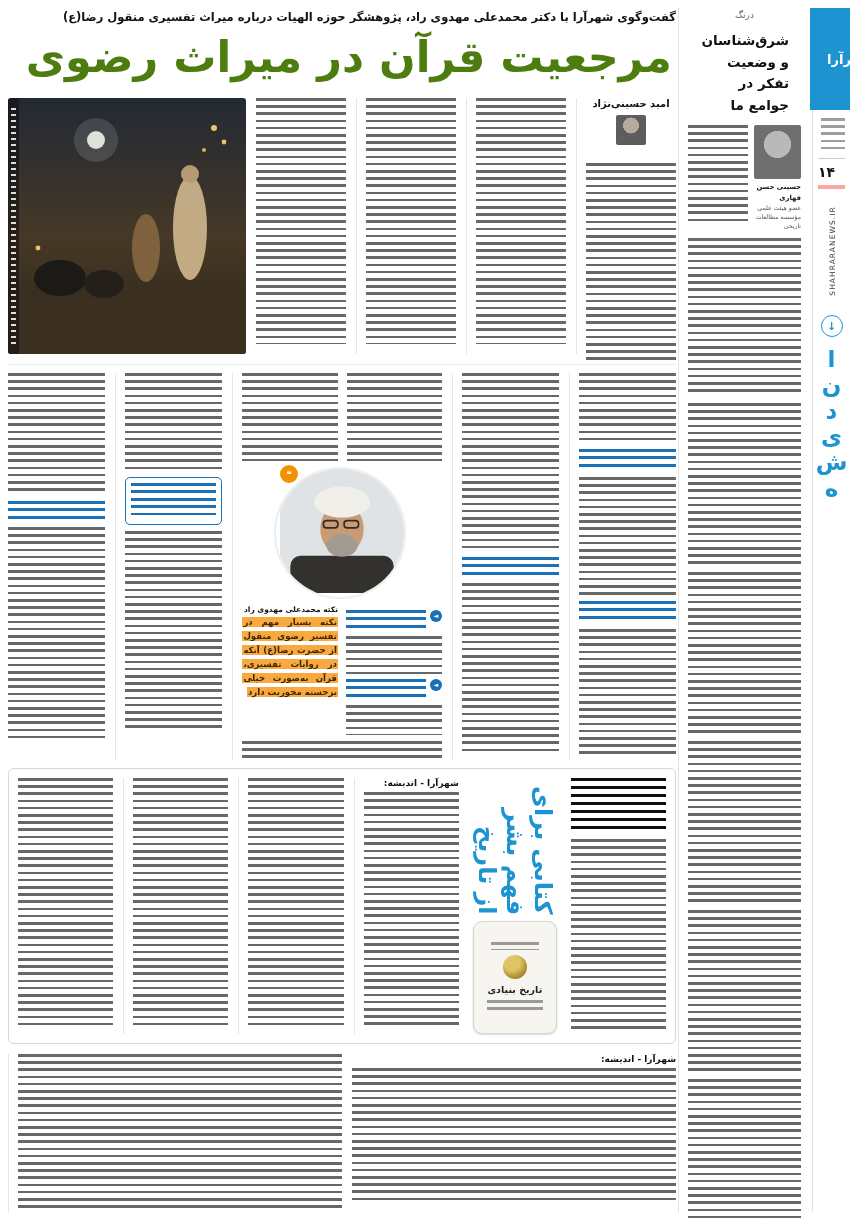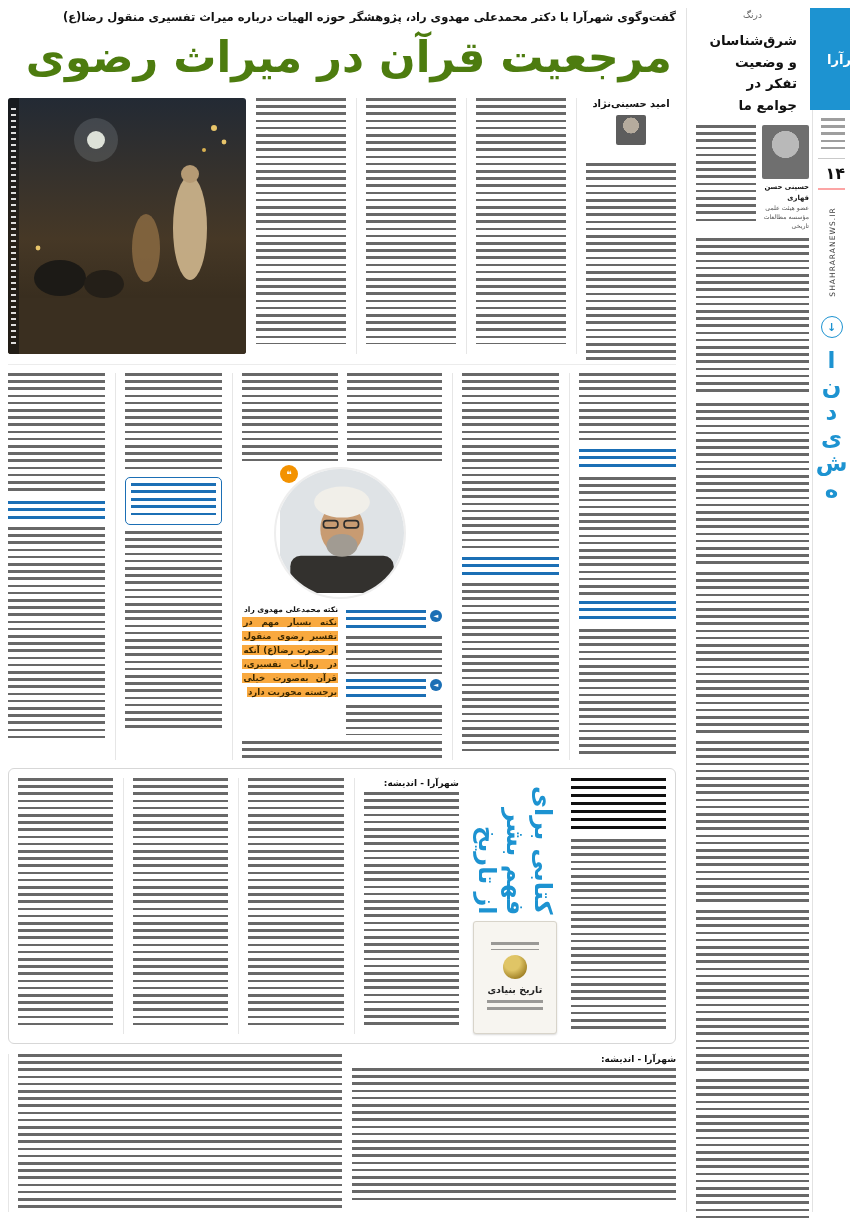--- a/index.html
+++ b/index.html
@@ -11,30 +11,30 @@
   .tx.light{opacity:.5;}
   .tx-bold{background:repeating-linear-gradient(to bottom,#101010 0,#101010 3.1px,transparent 3.1px,transparent 8px);}
   .tx-blue{background:repeating-linear-gradient(to bottom,#1b6fb5 0,#1b6fb5 2.8px,transparent 2.8px,transparent 7.4px);}
   .vtx{background:repeating-linear-gradient(to bottom,rgba(255,255,255,.85) 0,rgba(255,255,255,.85) 2px,transparent 2px,transparent 6px);}
 
   
   .mast{position:absolute;top:8px;right:8px;width:38px;height:1204px;border-left:1px solid #e2e2e2;box-sizing:border-box;}
   .m-logo{height:102px;background:#1d93d1;color:#fff;display:flex;align-items:center;justify-content:center;
           font-weight:bold;font-size:13px;writing-mode:horizontal-tb;padding-left:40px;}
   .m-date{margin:8px 5px 4px 8px;}
-  .m-num{font-size:16px;font-weight:bold;text-align:right;padding:5px 0;margin:6px 5px;border-top:1px solid #c9c9c9;border-bottom:2px solid #fca5a5;}
+  .m-num{font-size:14px;font-weight:bold;text-align:left;padding:5px 0;margin:6px 5px;border-top:1px solid #c9c9c9;border-bottom:4px solid #fca5a5;}
   .m-site-wrap{height:112px;position:relative;}
   .m-site{position:absolute;top:56px;left:50%;transform:translate(-50%,-50%) rotate(-90deg);
           font-size:7.5px;letter-spacing:.14em;color:#3c3c3c;white-space:nowrap;direction:ltr;}
   .m-icon{width:20px;height:20px;border:1.5px solid #1d93d1;border-radius:50%;margin:8px auto;color:#1d93d1;
           display:flex;align-items:center;justify-content:center;font-size:11px;font-weight:bold;}
   .m-section{margin-top:10px;text-align:center;color:#1d93d1;font-weight:bold;font-size:23px;line-height:1.12;}
 
   
-  .rest{position:absolute;top:8px;right:40px;width:132px;height:1204px;box-sizing:border-box;
+  .rest{position:absolute;top:8px;right:48px;width:132px;height:1204px;box-sizing:border-box;
         padding:0 9px;border-left:1px solid #e2e2e2;}
   .r-label{text-align:center;font-size:9px;color:#666;margin:2px 0 10px;}
   .r-title{margin:0 12px 9px;font-size:13.5px;font-weight:bold;line-height:1.6;text-align:right;}
   .r-top{display:flex;gap:6px;margin-bottom:7px;}
   .r-photo-box{width:47px;flex:0 0 47px;}
   .r-photo{width:47px;height:54px;border-radius:2px;
            background:radial-gradient(circle at 50% 36%,#b9b9b9 0 32%,#6f6f6f 33% 100%);}
   .r-name{font-size:6.8px;font-weight:bold;margin-top:3px;line-height:1.5;}
   .r-role{font-size:6.2px;color:#555;line-height:1.5;}
   .r-top .tx{flex:1;}
@@ -77,21 +77,21 @@
   .p-caption{font-size:7.5px;font-weight:bold;margin-bottom:2px;}
   .pull-quote{font-size:8.6px;line-height:1.62;text-align:justify;font-weight:bold;color:#3a2800;}
   .pull-quote span{background:#f9a93f;padding:0 1px;box-decoration-break:clone;-webkit-box-decoration-break:clone;}
   .callout{border:1px solid #1b6fb5;border-radius:5px;padding:5px;margin:6px 0;}
 
   
   .review{position:absolute;top:760px;right:0;left:0;height:276px;border:1px solid #d7d7d7;border-radius:6px;
           padding:9px;box-sizing:border-box;}
   .tblock{flex:0 0 92px;display:flex;flex-direction:column;align-items:center;}
   .vtitle{writing-mode:vertical-rl;height:138px;font-size:24px;font-weight:bold;color:#1d93d1;line-height:1.18;text-align:start;}
-  .cover{width:82px;height:112px;margin-top:6px;background:#f7f5f0;border:1px solid #d8d4ca;border-radius:3px;
+  .cover{width:82px;height:112px;margin-top:6px;background:#f7f5f0;border:1px solid #d8d4ca;border-radius:9px;
          display:flex;flex-direction:column;align-items:center;justify-content:center;gap:5px;box-shadow:0 1px 2px rgba(0,0,0,.15);}
   .emblem{width:24px;height:24px;border-radius:50%;background:radial-gradient(circle at 38% 32%,#e0c566 0 35%,#9a7a1f 80%);}
   .cover-title{font-size:9.5px;font-weight:bold;color:#222;}
   .lead{display:block;font-size:9px;font-weight:bold;margin-bottom:4px;}
 
   
   .bottom{position:absolute;top:1046px;right:0;left:0;height:158px;display:flex;gap:10px;}
   .quran{flex:1.32;border-left:1px solid #e6e6e6;padding-left:9px;min-width:0;}
   .qgroup{flex:1.5;min-width:0;}
   .qhead{border:1px solid #6e6e6e;border-radius:4px;height:30px;display:flex;align-items:center;justify-content:center;

